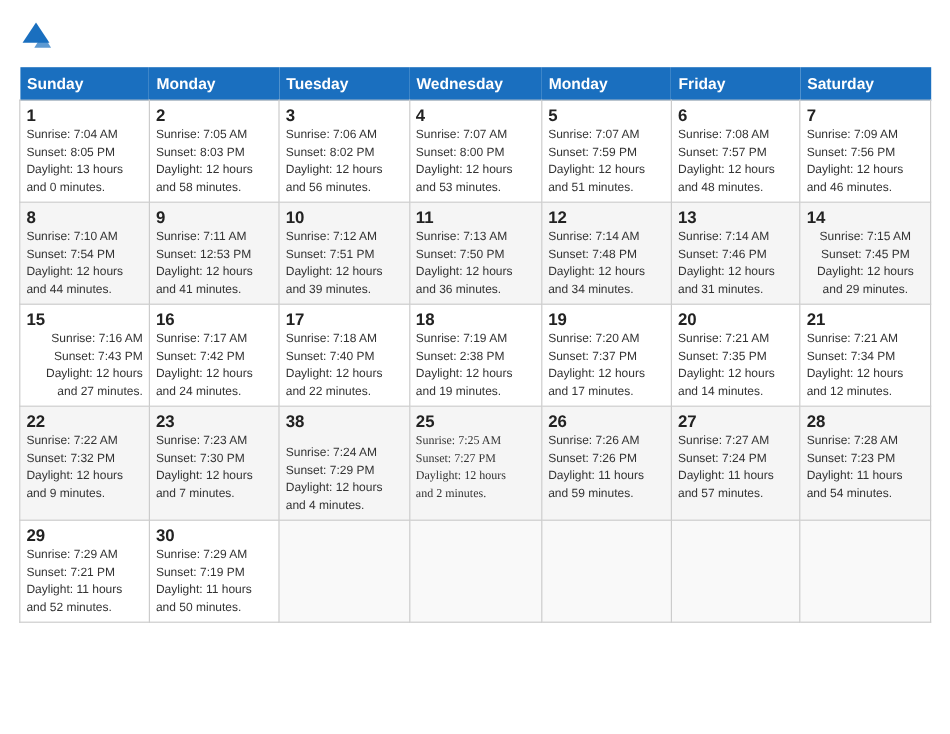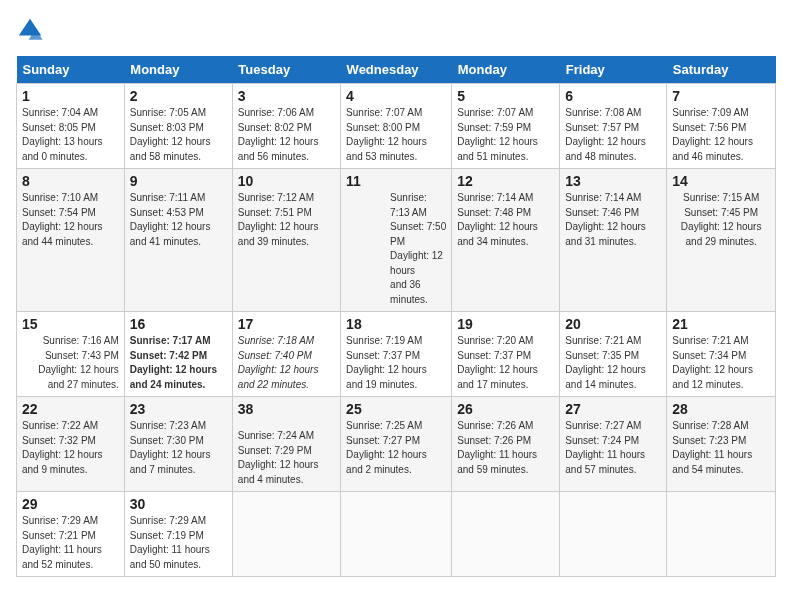--- a/index.html
+++ b/index.html
@@ -174,34 +174,34 @@
         <td>
           <span class="day-num">8</span>
           <div class="day-info" style="white-space: pre-line;">Sunrise: 7:10 AM
 Sunset: 7:54 PM
 Daylight: 12 hours
 and 44 minutes.</div>
         </td>
         <td>
           <span class="day-num">9</span>
           <div class="day-info" style="white-space: pre-line;">Sunrise: 7:11 AM
-Sunset: 4:53 PM
+Sunset: 12:53 PM
 Daylight: 12 hours
 and 41 minutes.</div>
         </td>
         <td>
           <span class="day-num">10</span>
           <div class="day-info" style="white-space: pre-line;">Sunrise: 7:12 AM
 Sunset: 7:51 PM
 Daylight: 12 hours
 and 39 minutes.</div>
         </td>
         <td>
           <span class="day-num">11</span>
-          <div class="day-info" style="white-space: pre-line; margin-left: 44px;">Sunrise: 7:13 AM
+          <div class="day-info" style="white-space: pre-line;">Sunrise: 7:13 AM
 Sunset: 7:50 PM
 Daylight: 12 hours
 and 36 minutes.</div>
         </td>
         <td>
           <span class="day-num">12</span>
           <div class="day-info" style="white-space: pre-line;">Sunrise: 7:14 AM
 Sunset: 7:48 PM
 Daylight: 12 hours
 and 34 minutes.</div>
@@ -224,36 +224,36 @@
       <tr>
         <td>
           <span class="day-num">15</span>
           <div class="day-info" style="white-space: pre-line; text-align: right;">Sunrise: 7:16 AM
 Sunset: 7:43 PM
 Daylight: 12 hours
 and 27 minutes.</div>
         </td>
         <td>
           <span class="day-num">16</span>
-          <div class="day-info" style="white-space: pre-line; font-weight: bold;">Sunrise: 7:17 AM
+          <div class="day-info" style="white-space: pre-line;">Sunrise: 7:17 AM
 Sunset: 7:42 PM
 Daylight: 12 hours
 and 24 minutes.</div>
         </td>
         <td>
           <span class="day-num">17</span>
-          <div class="day-info" style="white-space: pre-line; font-style: italic;">Sunrise: 7:18 AM
+          <div class="day-info" style="white-space: pre-line;">Sunrise: 7:18 AM
 Sunset: 7:40 PM
 Daylight: 12 hours
 and 22 minutes.</div>
         </td>
         <td>
           <span class="day-num">18</span>
           <div class="day-info" style="white-space: pre-line;">Sunrise: 7:19 AM
-Sunset: 7:37 PM
+Sunset: 2:38 PM
 Daylight: 12 hours
 and 19 minutes.</div>
         </td>
         <td>
           <span class="day-num">19</span>
           <div class="day-info" style="white-space: pre-line;">Sunrise: 7:20 AM
 Sunset: 7:37 PM
 Daylight: 12 hours
 and 17 minutes.</div>
         </td>
@@ -289,21 +289,21 @@
         </td>
         <td>
           <span class="day-num">38</span>
           <div class="day-info" style="white-space: pre-line; margin-top: 12px;">Sunrise: 7:24 AM
 Sunset: 7:29 PM
 Daylight: 12 hours
 and 4 minutes.</div>
         </td>
         <td>
           <span class="day-num">25</span>
-          <div class="day-info" style="white-space: pre-line;">Sunrise: 7:25 AM
+          <div class="day-info" style="white-space: pre-line; font-family: Liberation Serif, serif;">Sunrise: 7:25 AM
 Sunset: 7:27 PM
 Daylight: 12 hours
 and 2 minutes.</div>
         </td>
         <td>
           <span class="day-num">26</span>
           <div class="day-info" style="white-space: pre-line;">Sunrise: 7:26 AM
 Sunset: 7:26 PM
 Daylight: 11 hours
 and 59 minutes.</div>

